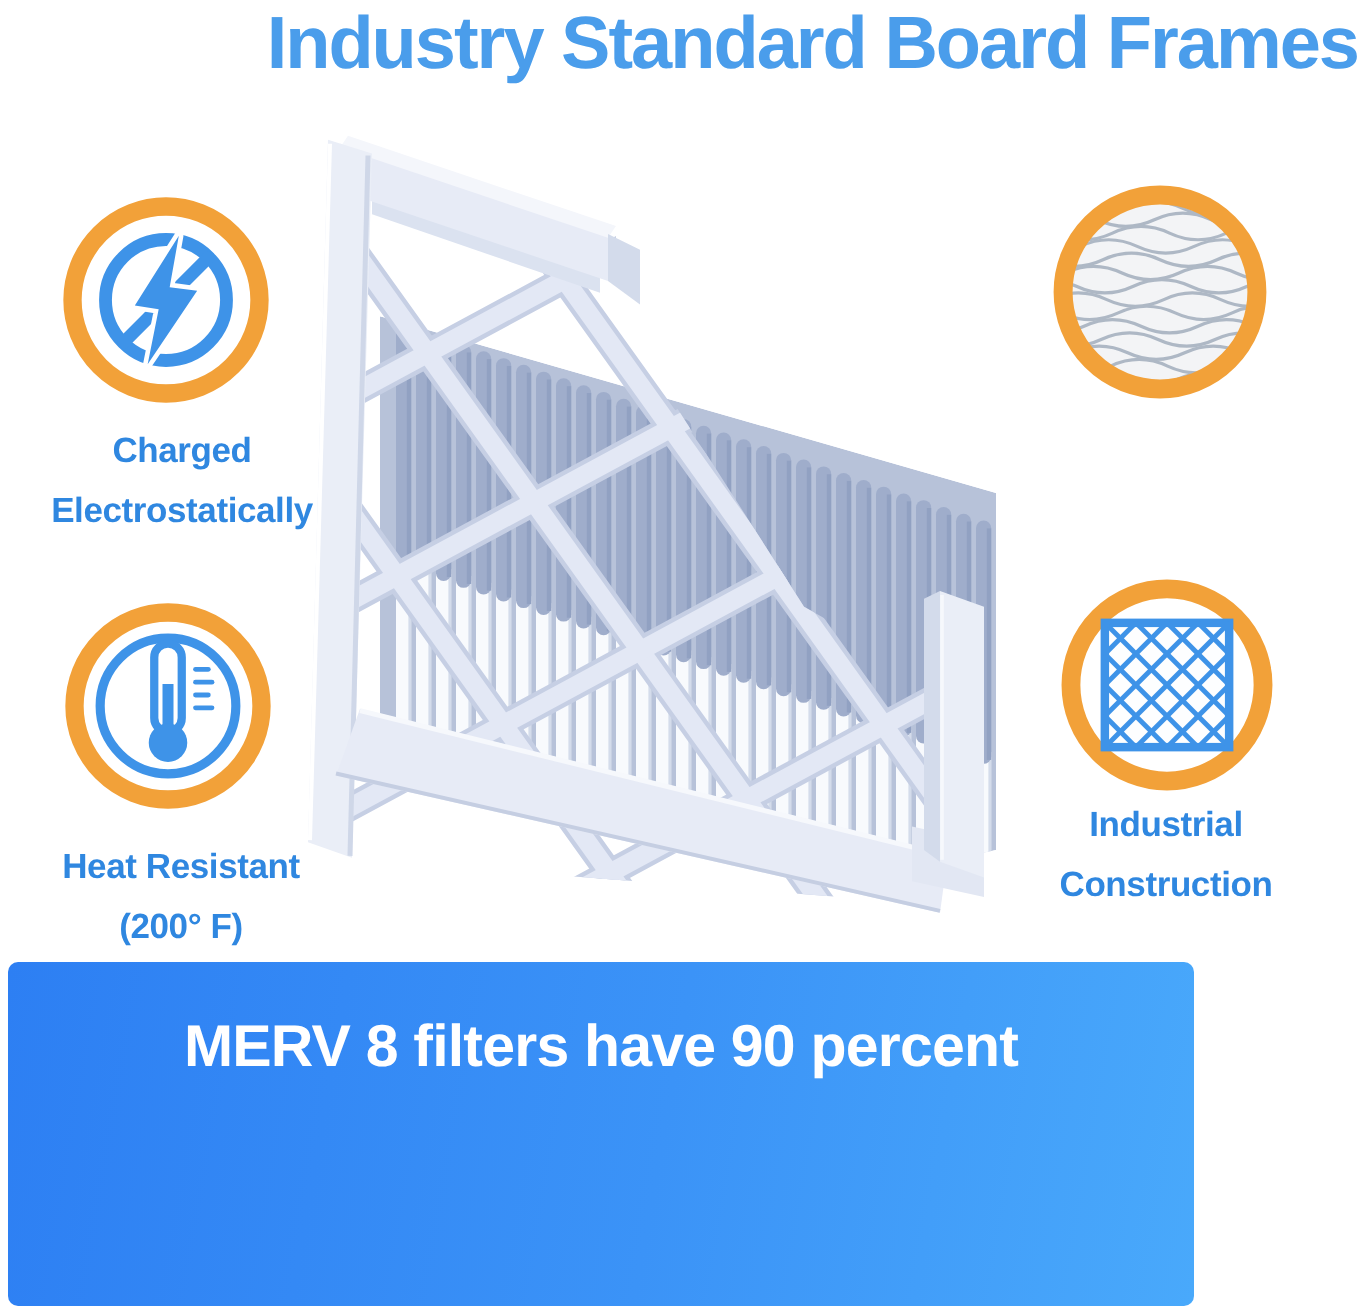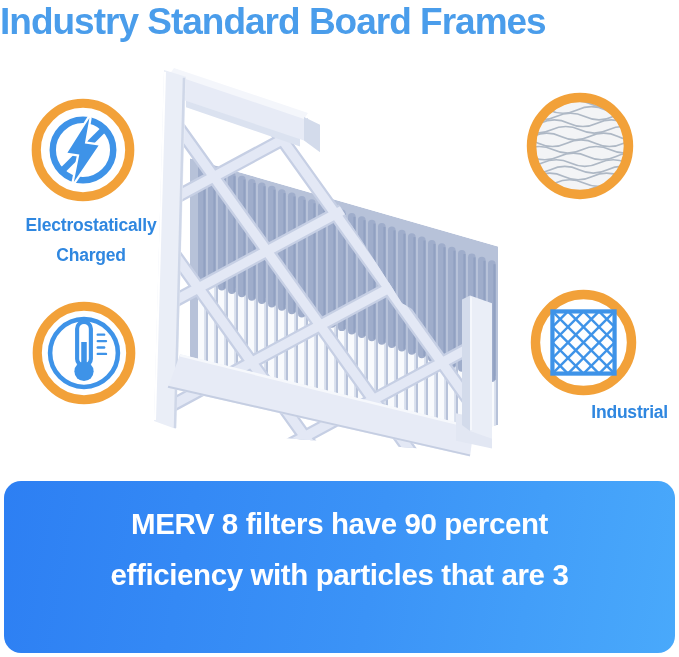--- a/index.html
+++ b/index.html
@@ -1,26 +1,26 @@
 <!DOCTYPE html>
 <html><head>
 <meta charset="utf-8">
 <style>
   html,body{margin:0;padding:0;}
   .page{position:relative;width:679px;height:657px;background:#ffffff;overflow:hidden;
         font-family:"Liberation Sans", sans-serif;}
-  .title{position:absolute;top:1px;left:0;right:0;text-align:left;
+  .title{position:absolute;top:1px;left:0;right:0;text-align:right;
          font-size:37px;font-weight:700;letter-spacing:-1px;color:#4a9deb;}
   .feature{position:absolute;}
   .feature .icon-wrap{position:absolute;}
   .feature-label{position:absolute;text-align:center;font-size:17.5px;font-weight:700;
                  color:#2f87e0;line-height:1.72;letter-spacing:-0.2px;}
   .feature-label span{display:block;}
   .filter-illo{position:absolute;left:150px;top:64px;width:360px;height:412px;}
-  .banner{position:absolute;left:4px;top:481px;width:671px;height:172px;border-radius:17px;
+  .banner{position:absolute;left:4px;top:481px;width:593px;height:172px;border-radius:5px;
           background:linear-gradient(100deg,#2d7ff3 0%,#3b93f7 55%,#49a9fb 100%);
           box-sizing:border-box;padding-top:17px;}
   .banner div{text-align:center;color:#ffffff;font-size:29.5px;font-weight:700;
               line-height:51px;letter-spacing:-0.4px;}
 </style>
 </head>
 <body>
 
 <div class="page">
 
@@ -29,22 +29,22 @@
   <div class="feature">
     <div class="icon-wrap" style="left:28px;top:95px;width:110px;height:110px;">
       <svg viewBox="0 0 120 120" width="110" height="110">
         <circle cx="60" cy="60" r="51" fill="#ffffff" stroke="#f2a139" stroke-width="10"></circle>
         <circle cx="60" cy="60" r="33" fill="#ffffff" stroke="#3e93e8" stroke-width="7"></circle>
         <line x1="83" y1="37" x2="37" y2="83" stroke="#3e93e8" stroke-width="7" stroke-linecap="round"></line>
         <path d="M67 25 L43 63 L56 65 L50 95 L77 55 L62 53 Z" fill="#3e93e8" stroke="#ffffff" stroke-width="5" paint-order="stroke" stroke-linejoin="round"></path>
       </svg>
     </div>
     <div class="feature-label" style="left:6px;top:210px;width:170px;">
+      <span>Charged</span>
       <span>Electrostatically</span>
-      <span>Charged</span>
     </div>
   </div>
 
   <div class="feature">
     <div class="icon-wrap" style="left:523px;top:89px;width:114px;height:114px;">
       <svg viewBox="0 0 120 120" width="114" height="114">
         <defs>
           <clipPath id="meshClip">
               <circle cx="60" cy="60" r="48"></circle>
             </clipPath>
@@ -85,20 +85,22 @@
         <circle cx="60" cy="80" r="10.5" fill="#3e93e8"></circle>
         <g stroke="#3e93e8" stroke-width="2.6" stroke-linecap="round">
           <line x1="75" y1="40" x2="82" y2="40"></line>
           <line x1="75" y1="47" x2="84" y2="47"></line>
           <line x1="75" y1="54" x2="82" y2="54"></line>
           <line x1="75" y1="61" x2="84" y2="61"></line>
         </g>
       </svg>
     </div>
     <div class="feature-label" style="left:3px;top:418px;width:175px;">
+      <span>Heat Resistant</span>
+      <span>(200° F)</span>
     </div>
   </div>
 
   <div class="feature">
     <div class="icon-wrap" style="left:527px;top:286px;width:113px;height:113px;">
       <svg viewBox="0 0 120 120" width="113" height="113">
         <circle cx="60" cy="60" r="51" fill="#ffffff" stroke="#f2a139" stroke-width="10"></circle>
         <rect x="27" y="27" width="66" height="66" fill="#fdfeff" stroke="#3e93e8" stroke-width="4.5"></rect>
         <g stroke="#3e93e8" stroke-width="2.6">
           <line x1="27" y1="43.5" x2="43.5" y2="27"></line>
@@ -111,22 +113,23 @@
           <line x1="76.5" y1="27" x2="93" y2="43.5"></line>
             <line x1="60" y1="27" x2="93" y2="60"></line>
           <line x1="43.5" y1="27" x2="93" y2="76.5"></line>
             <line x1="27" y1="27" x2="93" y2="93"></line>
           <line x1="27" y1="43.5" x2="76.5" y2="93"></line>
             <line x1="27" y1="60" x2="60" y2="93"></line>
           <line x1="27" y1="76.5" x2="43.5" y2="93"></line>
         </g>
       </svg>
     </div>
-    <div class="feature-label" style="left:498px;top:397px;width:170px;text-align:right;">
+    <div class="feature-label" style="left:498px;top:397px;width:170px;">
       <span>Industrial</span>
+      <span>Construction</span>
     </div>
   </div>
 
   <div class="filter-illo">
     <svg viewBox="0 0 360 420" width="360" height="412" preserveAspectRatio="none">
       <defs>
         <clipPath id="pleatClip">
             <polygon points="40,300 40,96 348,186 348,368 322,374"></polygon>
           </clipPath>
         <clipPath id="latClip">
@@ -210,16 +213,15 @@
 
       <polygon points="306,356 342,364 342,392 306,384" fill="#e2e7f3"></polygon>
       <polygon points="312,240 320,236 320,374 312,368" fill="#d3dbeb"></polygon>
       <polygon points="320,236 342,244 342,382 320,374" fill="#eaeef7"></polygon>
       <line x1="321" y1="238" x2="321" y2="373" stroke="#f6f8fc" stroke-width="1.8"></line>
     </svg>
   </div>
 
   <div class="banner">
     <div>MERV 8 filters have 90 percent</div>
-    <div>efficiency with particles that are 3</div>
   </div>
 
 </div>
 
 </body></html>

